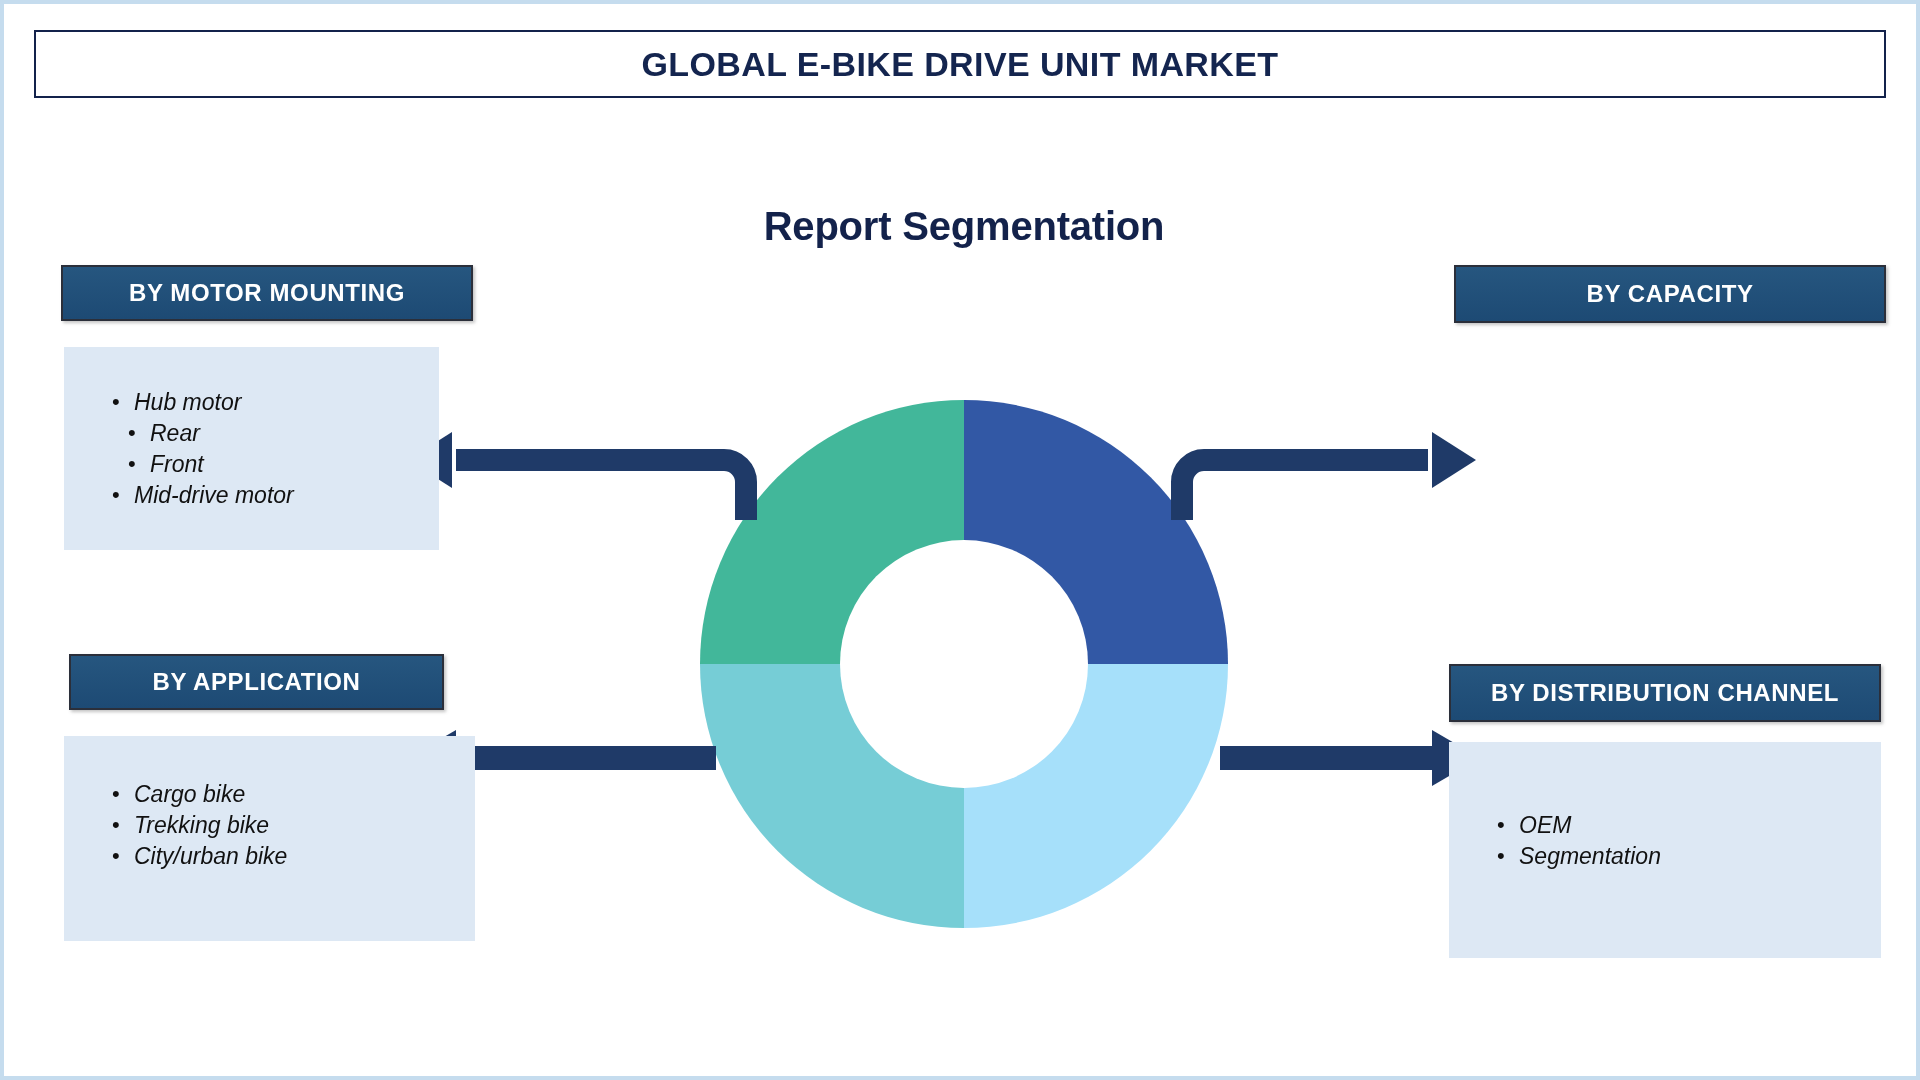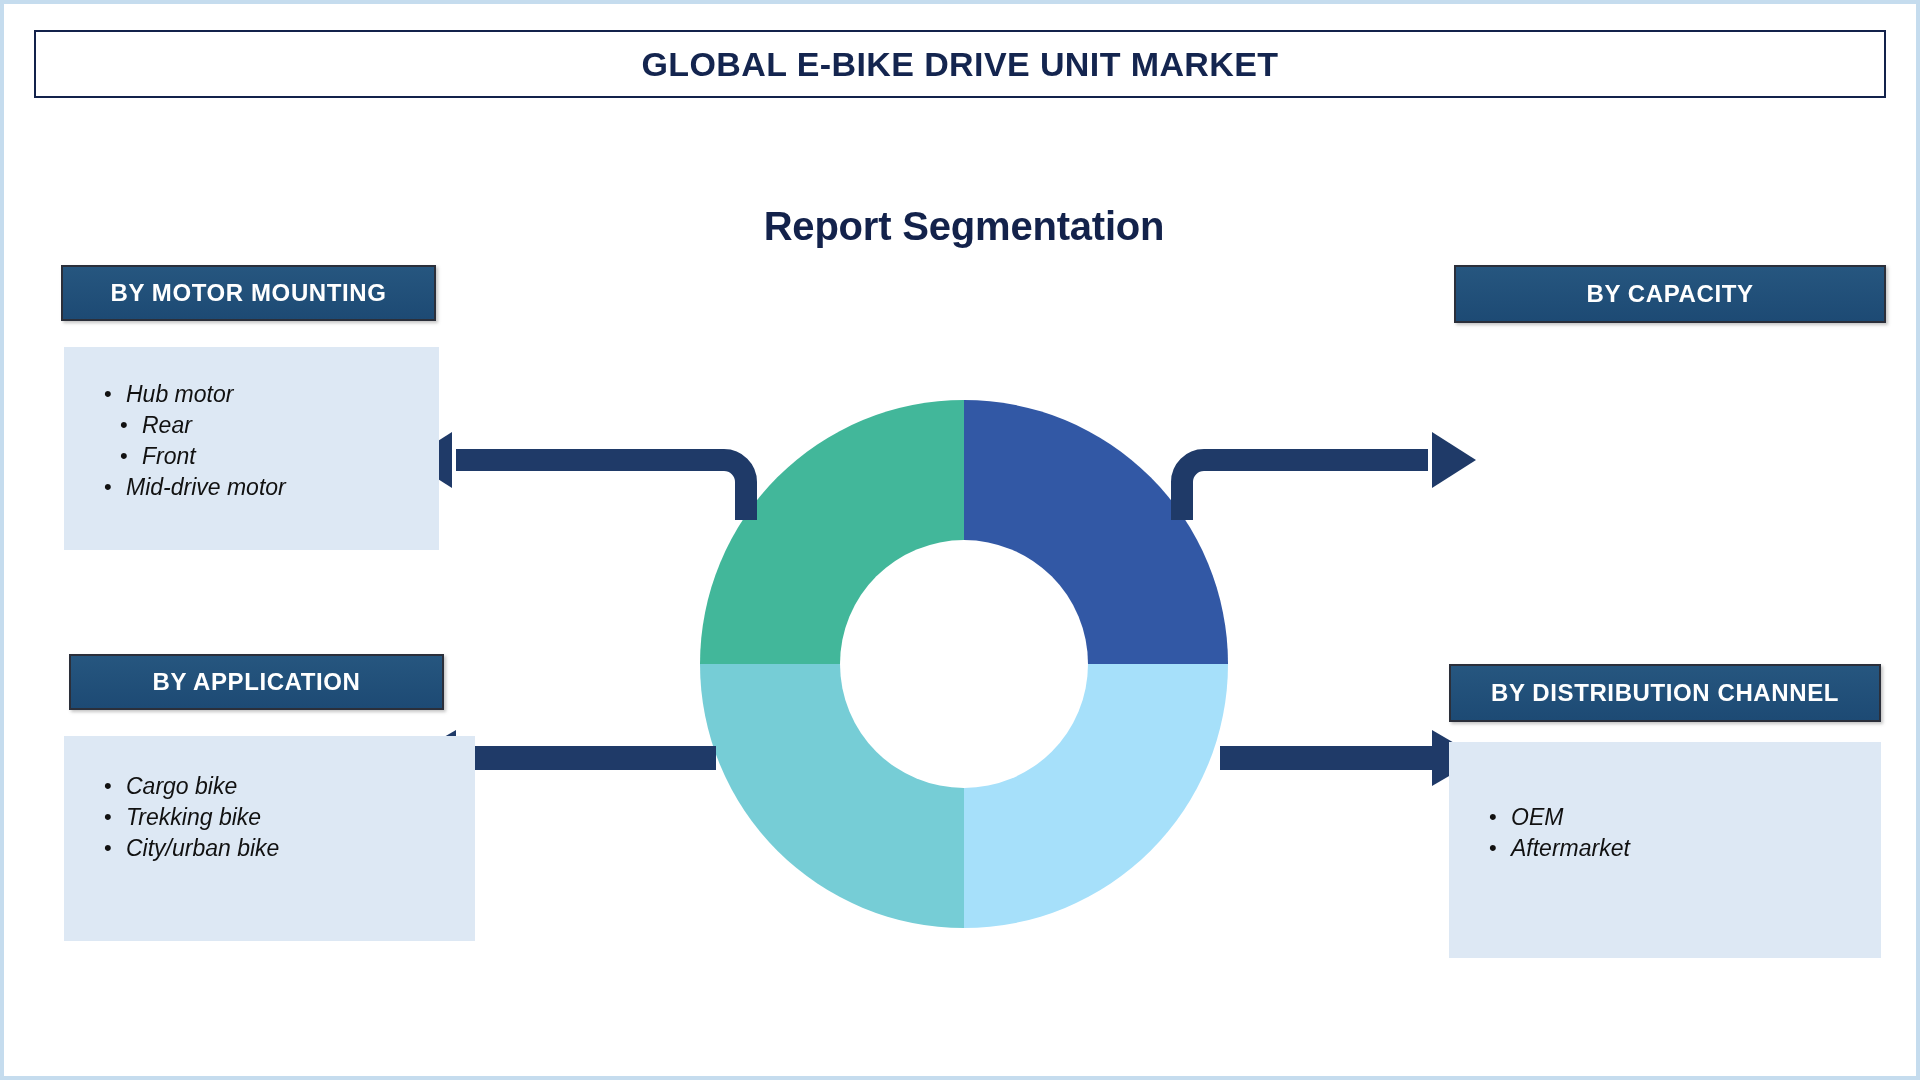--- a/index.html
+++ b/index.html
@@ -77,21 +77,21 @@
     letter-spacing: 0.6px;
     white-space: nowrap;
   }
 
   .cat-body {
     position: absolute;
     box-sizing: border-box;
     background: #dde8f4;
   }
   .cat-list {
-    margin: 0;
+    margin: 8px;
     padding: 0 0 0 40px;
     list-style: none;
   }
   .cat-list li {
     position: relative;
     font-size: 23px;
     font-style: italic;
     color: #111111;
     line-height: 31px;
     padding-left: 22px;
@@ -107,21 +107,21 @@
     color: #111111;
   }
   .cat-list li.indent {
     padding-left: 38px;
   }
   .cat-list li.indent::before {
     left: 16px;
   }
 
   
-  #hdr-motor   { left: 57px;   top: 261px;  width: 375px; height: 56px; }
+  #hdr-motor   { left: 57px;   top: 261px;  width: 412px; height: 56px; }
   #body-motor  { left: 60px;   top: 343px;  width: 375px; height: 203px;
                  padding-top: 32px; }
 
   #hdr-capacity  { left: 1450px; top: 261px; width: 432px; height: 58px; }
   #body-capacity { left: 1450px; top: 342px; width: 432px; height: 247px;
                    padding-top: 66px; }
 
   #hdr-application  { left: 65px; top: 650px; width: 375px; height: 56px; }
   #body-application { left: 60px; top: 732px; width: 411px; height: 205px;
                       padding-top: 35px; }
@@ -223,17 +223,17 @@
         <li>City/urban bike</li>
       </ul>
   </div>
 
   <div class="cat-header" id="hdr-distribution">
     <span class="cat-header-text">BY DISTRIBUTION CHANNEL</span>
   </div>
   <div class="cat-body" id="body-distribution">
     <ul class="cat-list">
         <li>OEM</li>
-        <li>Aftermarket</li>
+        <li>Segmentation</li>
       </ul>
   </div>
 
 </div>
 
 </body></html>

